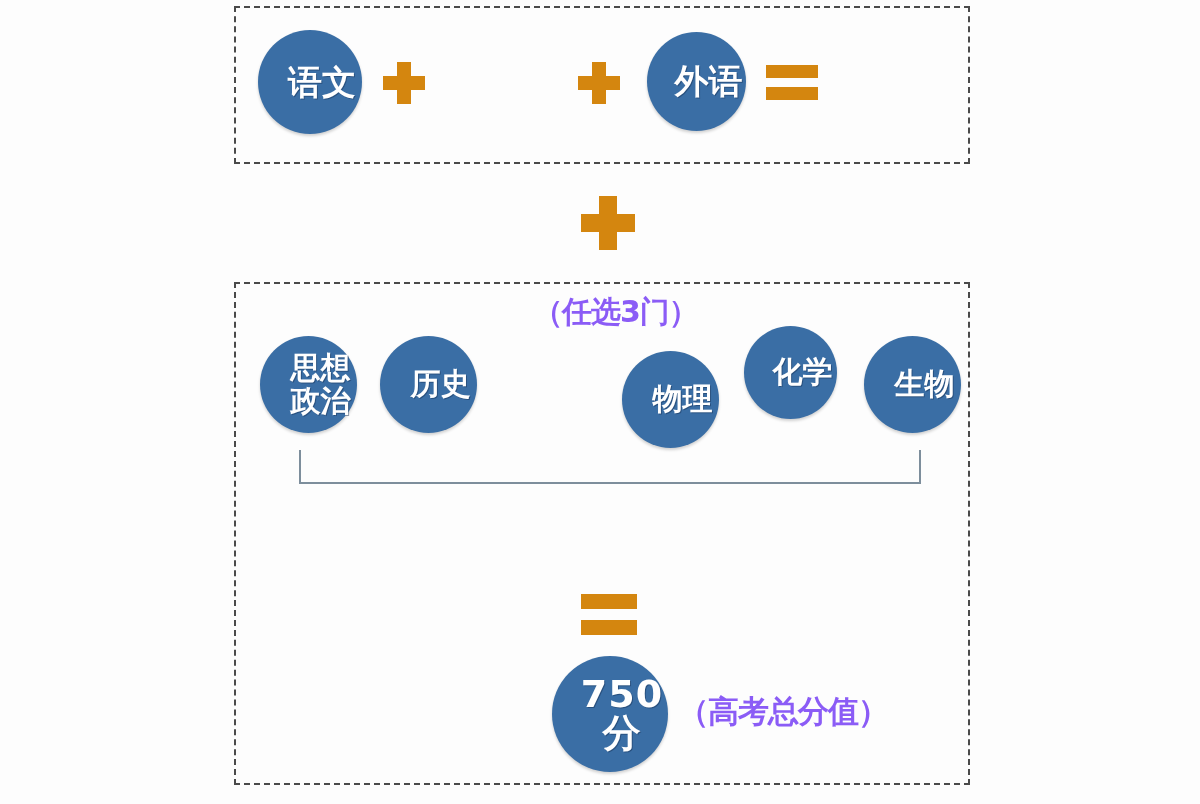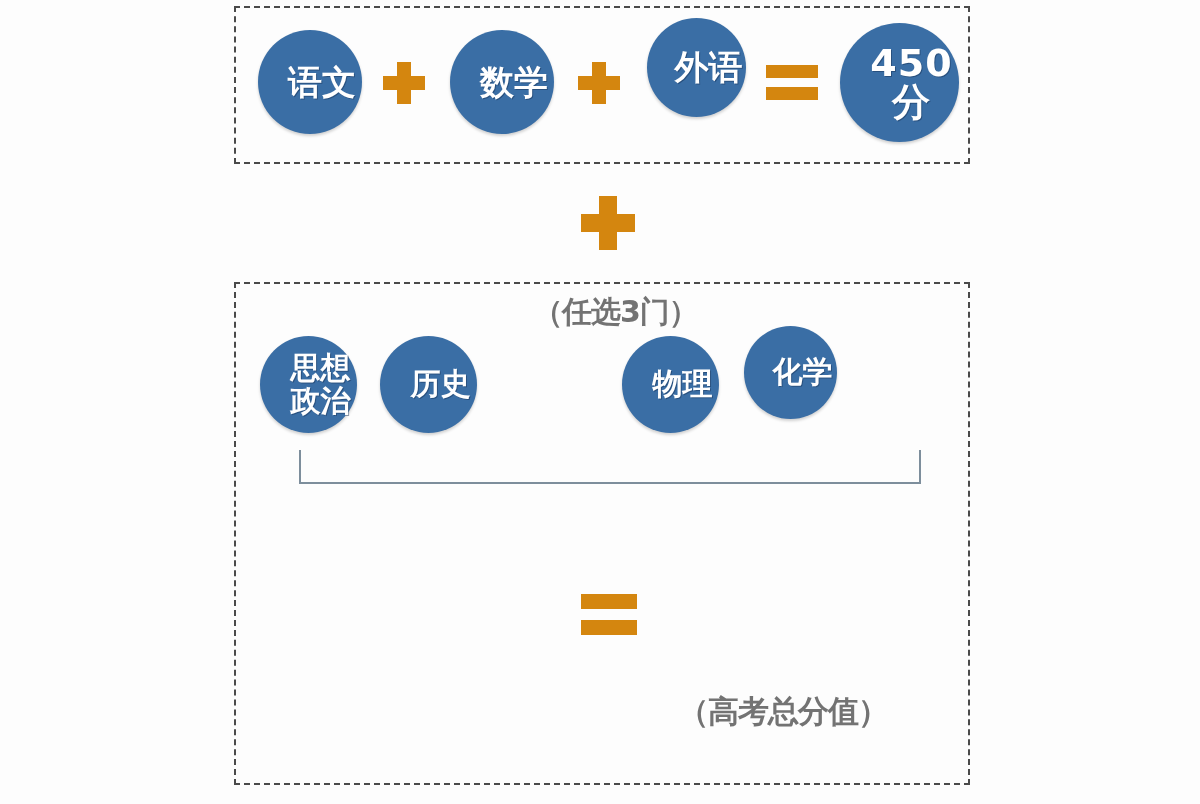--- a/index.html
+++ b/index.html
@@ -59,28 +59,28 @@
     white-space: pre-line;
     margin-left: 24px;
   }
   .c-subject .clabel  { font-size: 34px; }
   .c-subject2 .clabel { font-size: 30px; line-height: 1.08; }
   .c-score .clabel    { font-size: 38px; letter-spacing: 1px; }
 
   
   #circle-chinese { left: 258px; top: 30px;  width: 104px; height: 104px; }
   #circle-math    { left: 450px; top: 30px;  width: 104px; height: 104px; }
-  #circle-english { left: 647px; top: 18px;  width: 99px;  height: 99px;  }
+  #circle-english { left: 647px; top: 32px;  width: 99px;  height: 99px;  }
   #circle-450     { left: 840px; top: 23px;  width: 119px; height: 119px; }
 
   
   #circle-politics { left: 260px; top: 336px; width: 97px; height: 97px; }
   #circle-history  { left: 380px; top: 336px; width: 97px; height: 97px; }
   #circle-geography{ left: 502px; top: 336px; width: 97px; height: 97px; }
-  #circle-physics  { left: 622px; top: 336px; width: 97px; height: 97px; }
+  #circle-physics  { left: 622px; top: 351px; width: 97px; height: 97px; }
   #circle-chemistry{ left: 744px; top: 326px; width: 93px; height: 93px; }
   #circle-biology  { left: 864px; top: 336px; width: 97px; height: 97px; }
 
   #circle-300 { left: 549px; top: 455px; width: 121px; height: 121px; }
   #circle-750 { left: 552px; top: 656px; width: 116px; height: 116px; }
 
   
   .plus {
     position: absolute;
   }
@@ -128,21 +128,21 @@
     border-left: 2px solid #7d8e9c;
     border-right: 2px solid #7d8e9c;
     border-bottom: 2px solid #7d8e9c;
     box-sizing: border-box;
     background: transparent;
   }
 
   
   .note {
     position: absolute;
-    color: #737373;
+    color: #8b5cf6;
     font-weight: bold;
     white-space: nowrap;
   }
   #note-choose3 {
     left: 533px;
     top: 292px;
     font-size: 30px;
     letter-spacing: -1px;
   }
   #note-total {
@@ -162,41 +162,35 @@
 
   <div id="circle-chinese" class="circle c-subject">
     <span class="clabel">语文</span>
   </div>
 
   <div id="plus-1" class="plus plus-sm">
     <span class="bar-h"></span>
     <span class="bar-v"></span>
   </div>
 
-  <div id="circle-math" class="circle c-subject">
-    <span class="clabel">数学</span>
-  </div>
 
   <div id="plus-2" class="plus plus-sm">
     <span class="bar-h"></span>
     <span class="bar-v"></span>
   </div>
 
   <div id="circle-english" class="circle c-subject">
     <span class="clabel">外语</span>
   </div>
 
   <div id="equals-top" class="equals eq-sm">
     <span class="bar bar-top"></span>
     <span class="bar bar-bot"></span>
   </div>
 
-  <div id="circle-450" class="circle c-score">
-    <span class="clabel">450分</span>
-  </div>
 
   <div id="plus-3" class="plus plus-lg">
     <span class="bar-h"></span>
     <span class="bar-v"></span>
   </div>
 
   <div id="box-elective" class="dashed-box"></div>
 
   <div id="note-choose3" class="note">（任选3门）</div>
 
@@ -206,25 +200,31 @@
   </div>
   <div id="circle-history" class="circle c-subject2">
     <span class="clabel">历史</span>
   </div>
   <div id="circle-physics" class="circle c-subject2">
     <span class="clabel">物理</span>
   </div>
   <div id="circle-chemistry" class="circle c-subject2">
     <span class="clabel">化学</span>
   </div>
+  <div id="circle-biology" class="circle c-subject2">
+    <span class="clabel">生物</span>
+  </div>
 
   <div id="elective-bracket"></div>
 
 
   <div id="equals-bottom" class="equals eq-lg">
     <span class="bar bar-top"></span>
     <span class="bar bar-bot"></span>
   </div>
 
+  <div id="circle-750" class="circle c-score">
+    <span class="clabel">750分</span>
+  </div>
 
   <div id="note-total" class="note">（高考总分值）</div>
 
 </div>
 
 </body></html>

